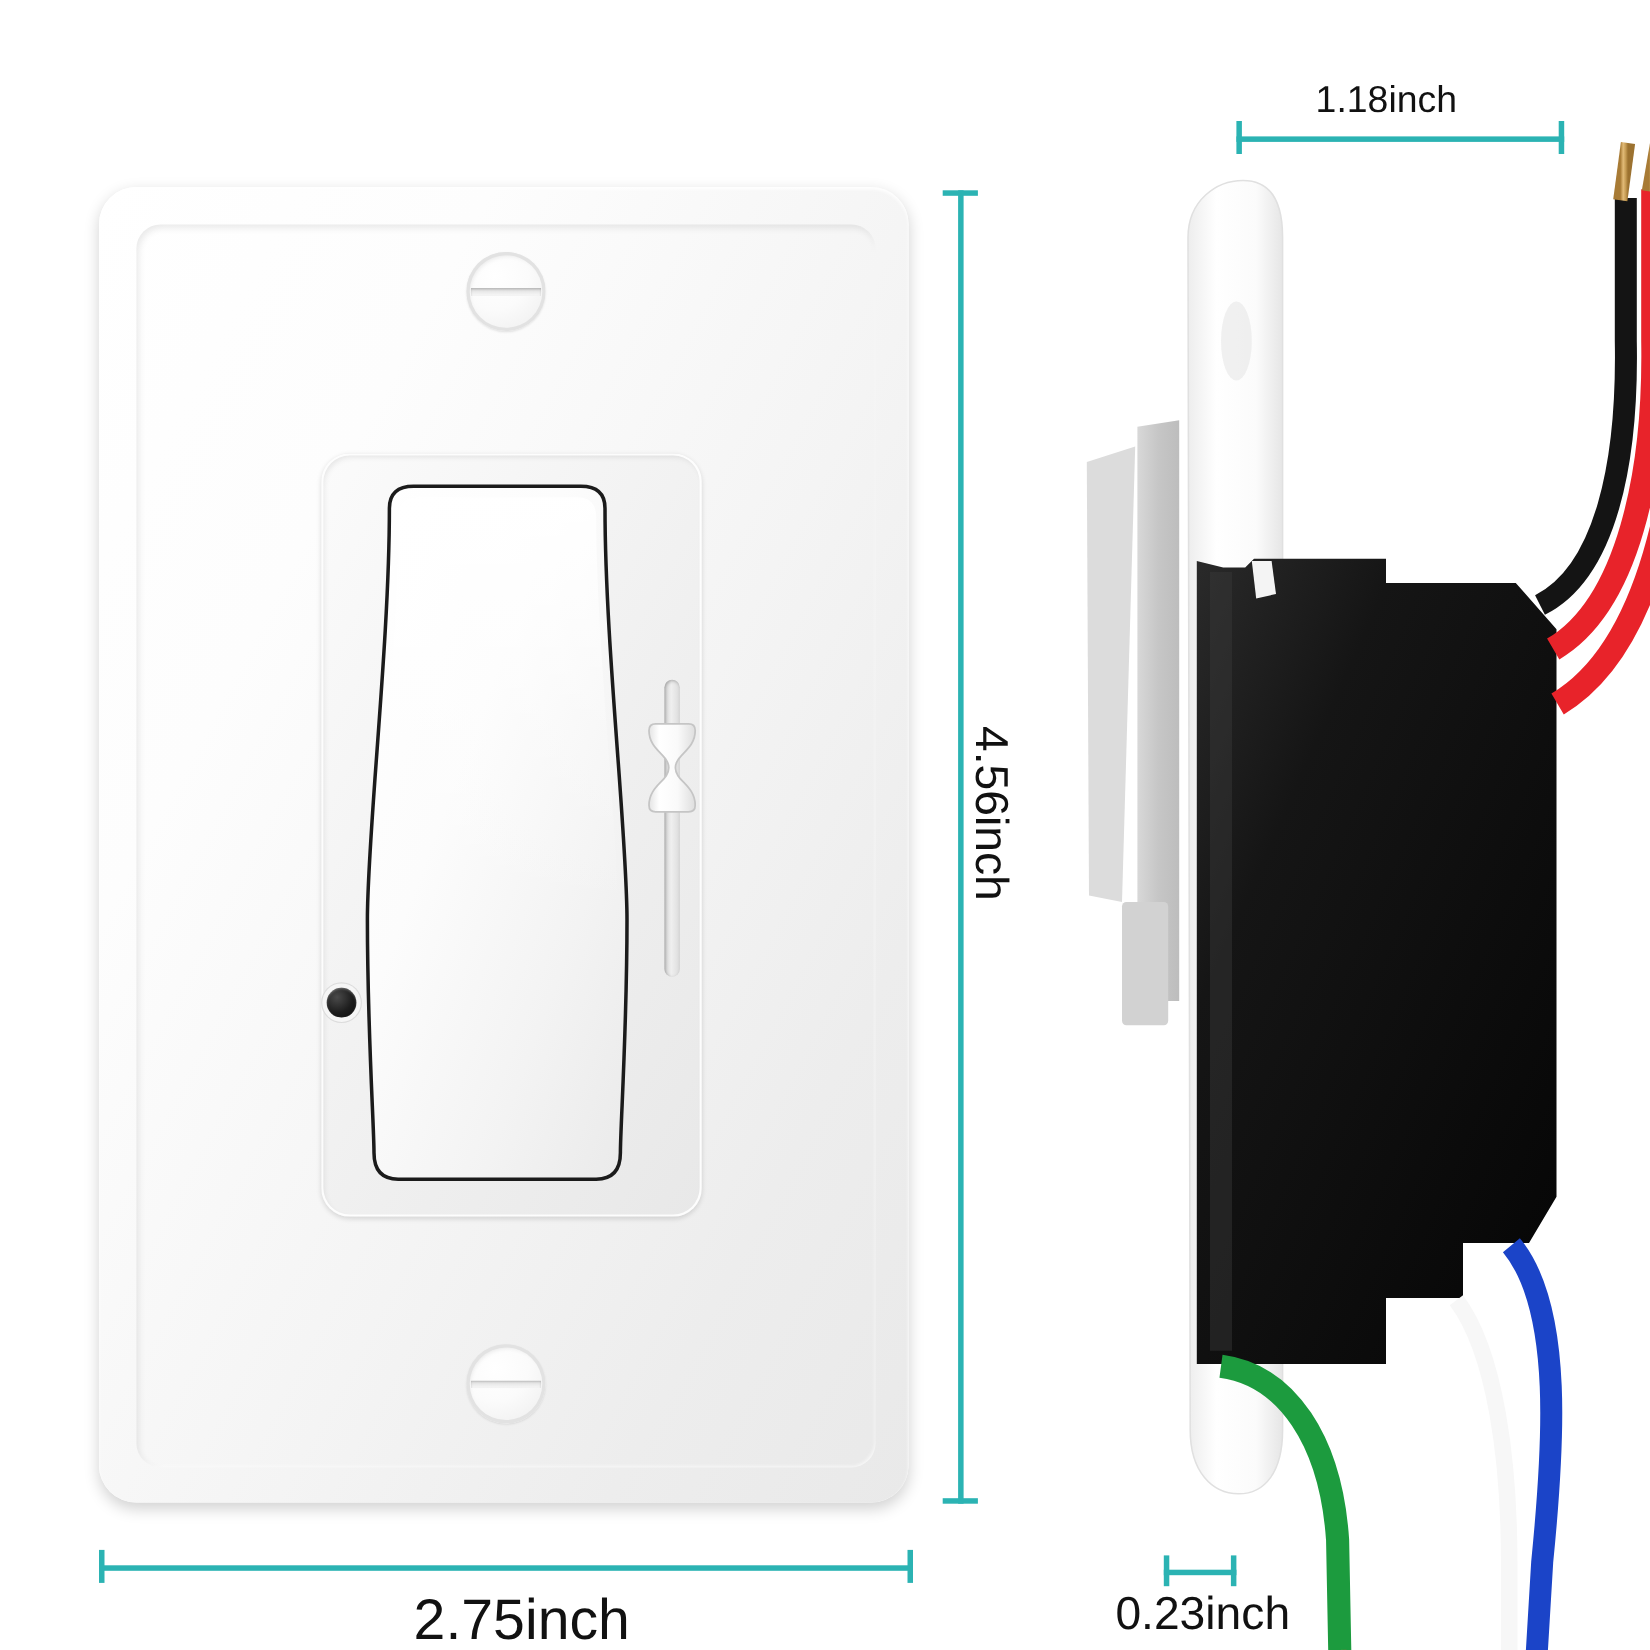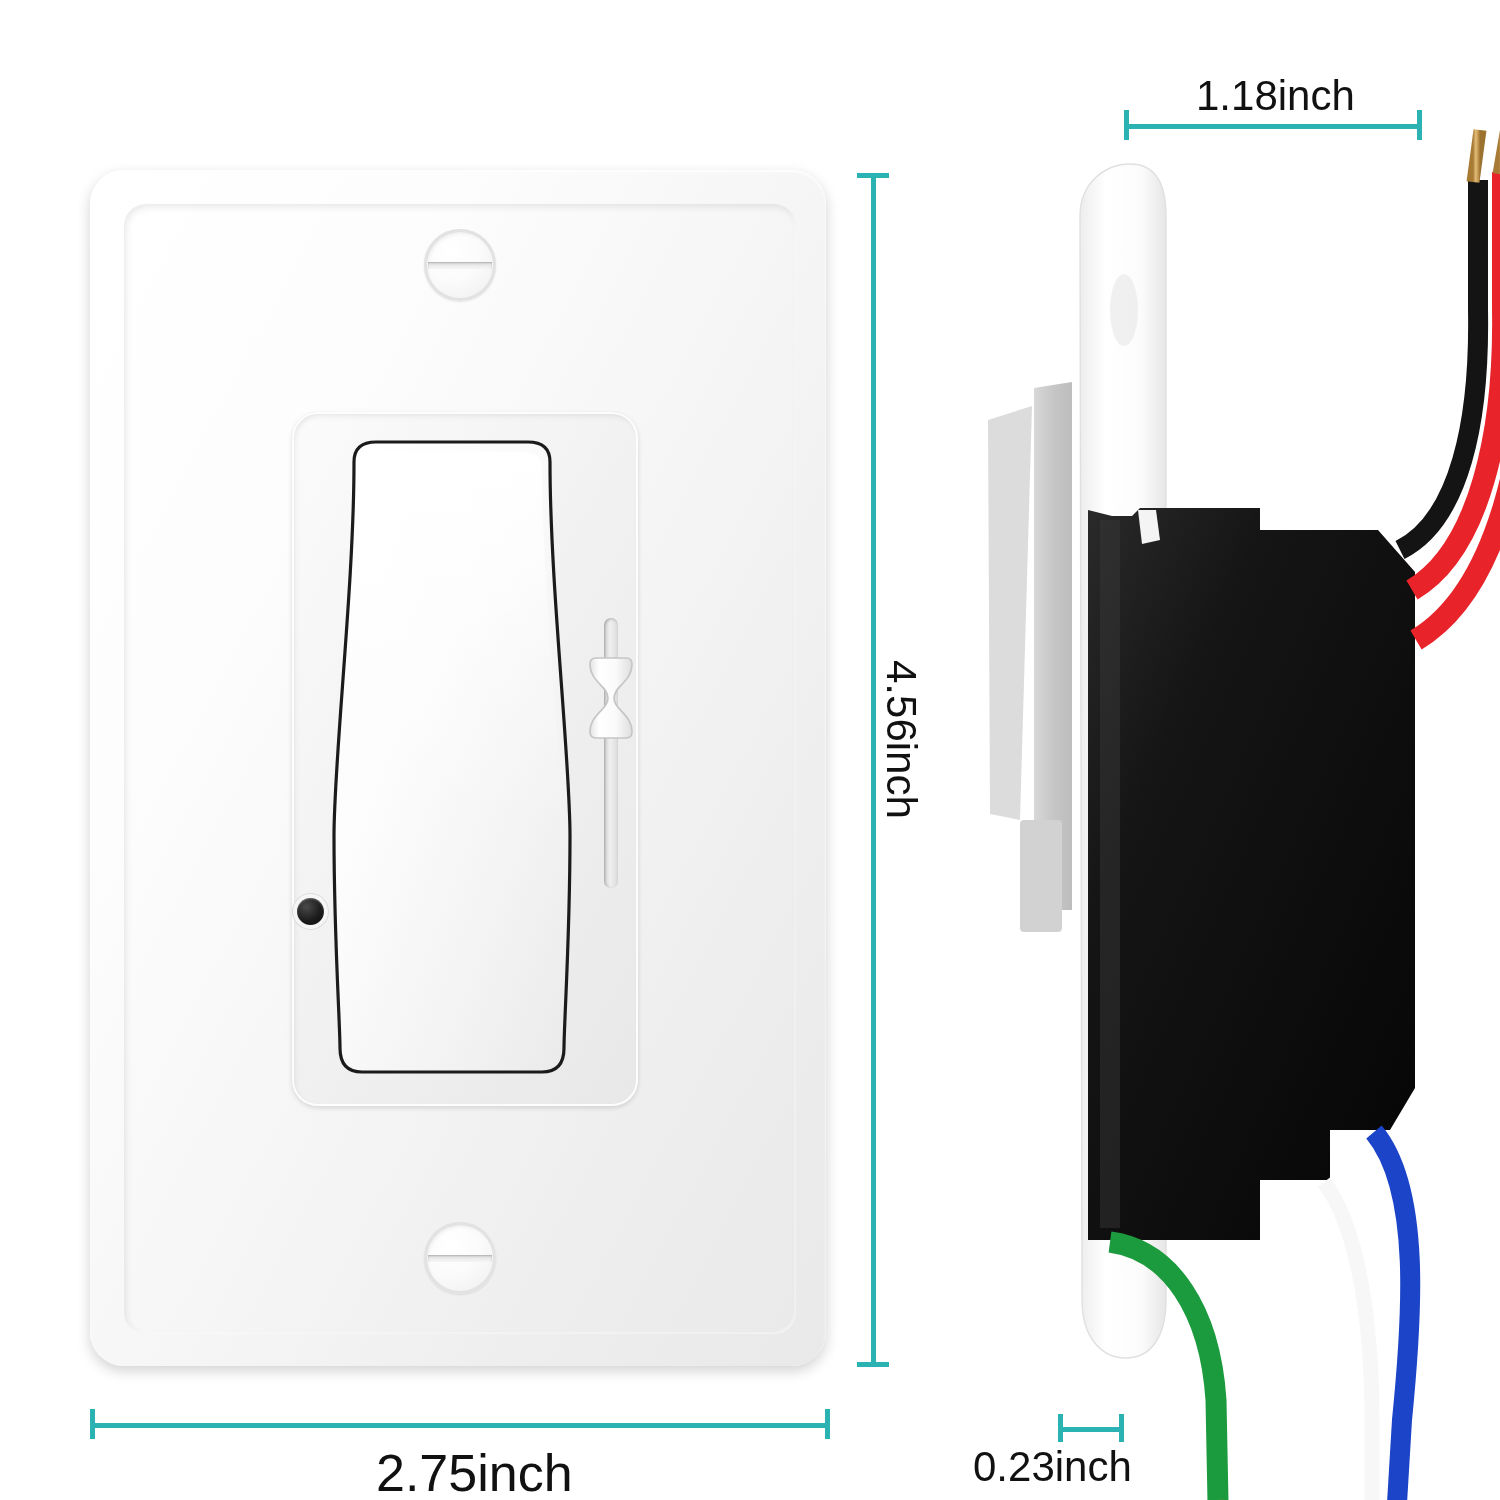--- a/index.html
+++ b/index.html
@@ -212,30 +212,30 @@
       <path d="M 412,1390 L 414,1442" stroke="url(#copperG)" stroke-width="11" fill="none"></path>
 
       <path d="M 414,1012 C 462,1070 452,1200 442,1300 L 436,1400" stroke="#1b44c8" stroke-width="20" fill="none" stroke-linecap="butt"></path>
       <path d="M 436,1398 L 432,1452" stroke="url(#copperG)" stroke-width="12" fill="none"></path>
     </svg>
   </div>
 
   <div class="dim-h" style="left:1124px;top:124px;width:298px;"></div>
   <div class="tick-v" style="left:1124px;top:110px;height:30px;"></div>
   <div class="tick-v" style="left:1417px;top:110px;height:30px;"></div>
-  <div class="dim-label" style="left:1196px;top:72px;font-size:42px;">1.18inch</div>
+  <div class="dim-label" style="left:1196px;top:72px;font-size:34px;">1.18inch</div>
 
   <div class="dim-v" style="left:871px;top:173px;height:1194px;"></div>
   <div class="tick-h" style="left:857px;top:173px;width:32px;"></div>
   <div class="tick-h" style="left:857px;top:1362px;width:32px;"></div>
   <div class="dim-label lbl-vert" style="left:925px;top:660px;font-size:42px;">4.56inch</div>
 
   <div class="dim-h" style="left:90px;top:1423px;width:740px;"></div>
   <div class="tick-v" style="left:90px;top:1409px;height:30px;"></div>
   <div class="tick-v" style="left:825px;top:1409px;height:30px;"></div>
   <div class="dim-label" style="left:376px;top:1443px;font-size:52px;">2.75inch</div>
 
   <div class="dim-h" style="left:1058px;top:1427px;width:66px;"></div>
   <div class="tick-v" style="left:1058px;top:1414px;height:28px;"></div>
   <div class="tick-v" style="left:1119px;top:1414px;height:28px;"></div>
-  <div class="dim-label" style="left:973px;top:1443px;font-size:42px;text-align:right;">0.23inch</div>
+  <div class="dim-label" style="left:1014px;top:1443px;font-size:42px;text-align:right;">0.23inch</div>
 
 </div>
 
 </body></html>

